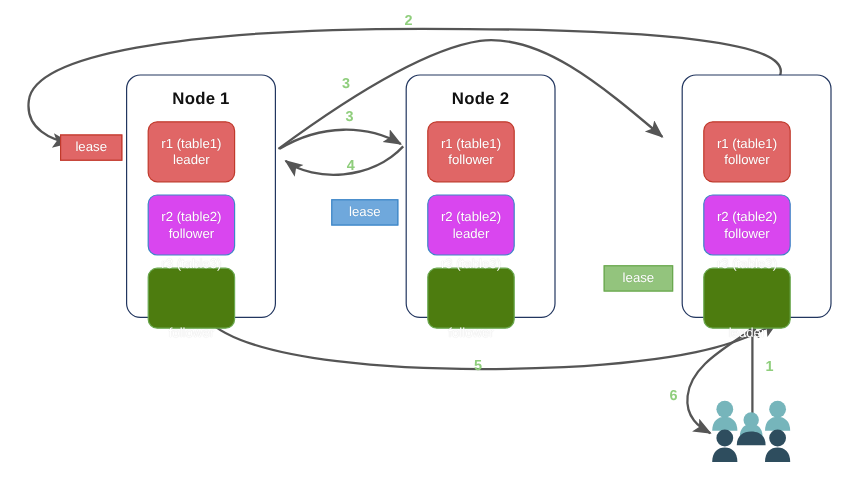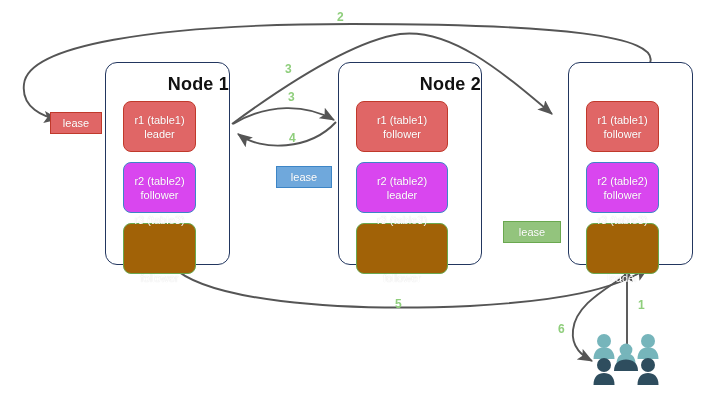--- a/index.html
+++ b/index.html
@@ -32,22 +32,22 @@
     border-radius: 12px;
     background: #ffffff;
     box-sizing: border-box;
     z-index: 5;
   }
   .node-title {
     position: absolute;
     left: 0;
     right: 0;
     top: 11px;
-    text-align: right;
-    font-size: 18px;
+    text-align: center;
+    font-size: 14px;
     font-weight: bold;
     color: #111111;
     letter-spacing: 0.2px;
   }
   .replica {
     position: absolute;
     left: 17px;
     right: 33px;
     height: 51px;
     border-radius: 8px;
@@ -58,21 +58,21 @@
     justify-content: center;
     color: #ffffff;
     font-size: 11px;
     line-height: 14px;
     text-align: center;
     text-shadow: 0 0 1px rgba(0,0,0,0.18);
   }
   .replica .r-line { display: block; }
   .rep-red   { background: #e06666; border: 1.4px solid #c0392b; }
   .rep-blue  { background: #d946ef; border: 1.4px solid #3d85c6; }
-  .rep-green { background: #a16207; border: 1.4px solid #6aa84f; gap: 44px; }
+  .rep-green { background: #4d7c0f; border: 1.4px solid #6aa84f; gap: 44px; }
   .rep-0 { top: 38px; }
   .rep-1 { top: 99px; }
   .rep-2 { top: 160px; }
 
   .lease-badge {
     position: absolute;
     height: 22px;
     border-radius: 0;
     box-sizing: border-box;
     display: flex;
@@ -137,21 +137,21 @@
     <div class="replica rep-blue rep-1">
       <span class="r-line">r2 (table2)</span>
       <span class="r-line">follower</span>
     </div>
     <div class="replica rep-green rep-2">
       <span class="r-line">r3 (table3)</span>
       <span class="r-line">follower</span>
     </div>
   </div>
 
-  <div class="node-box" style="left:338px; top:62px; width:144px; height:203px;">
+  <div class="node-box" style="left:338px; top:62px; width:125px; height:203px;">
     <div class="node-title">Node 2</div>
 
     <div class="replica rep-red rep-0">
       <span class="r-line">r1 (table1)</span>
       <span class="r-line">follower</span>
     </div>
     <div class="replica rep-blue rep-1">
       <span class="r-line">r2 (table2)</span>
       <span class="r-line">leader</span>
     </div>

